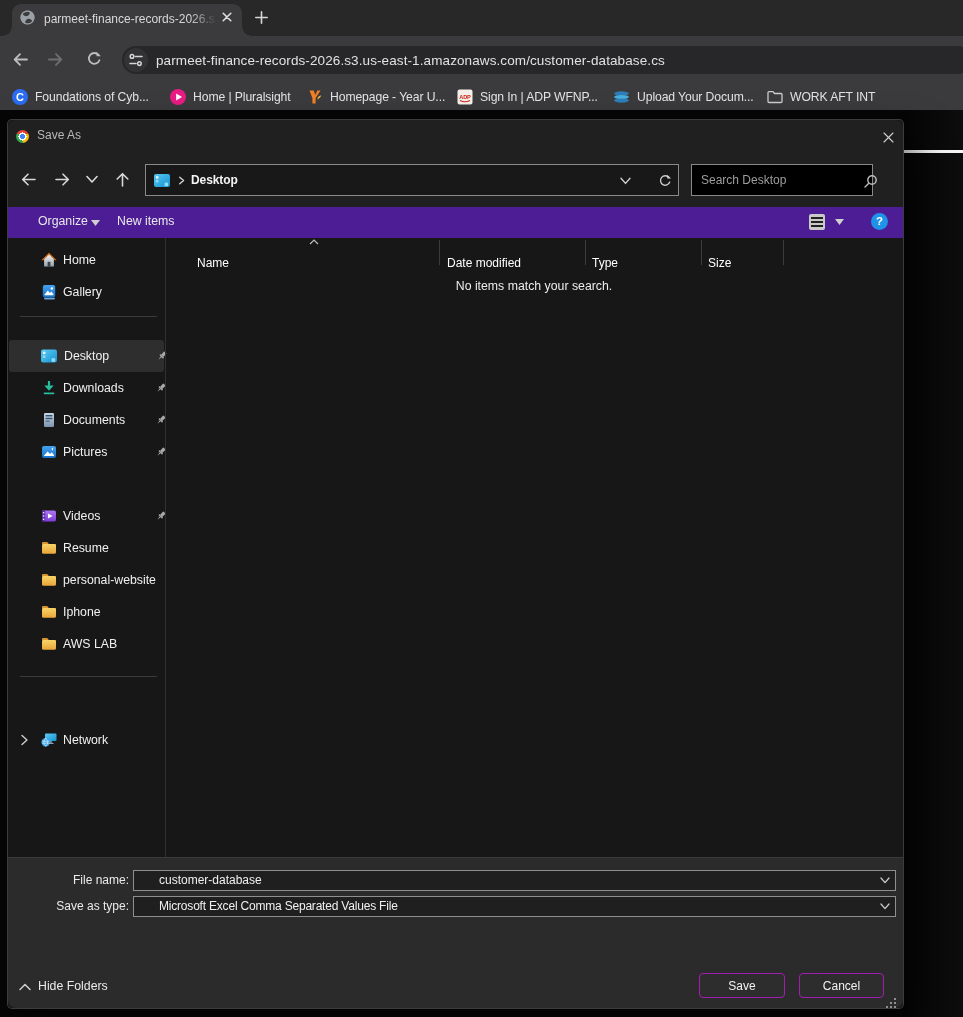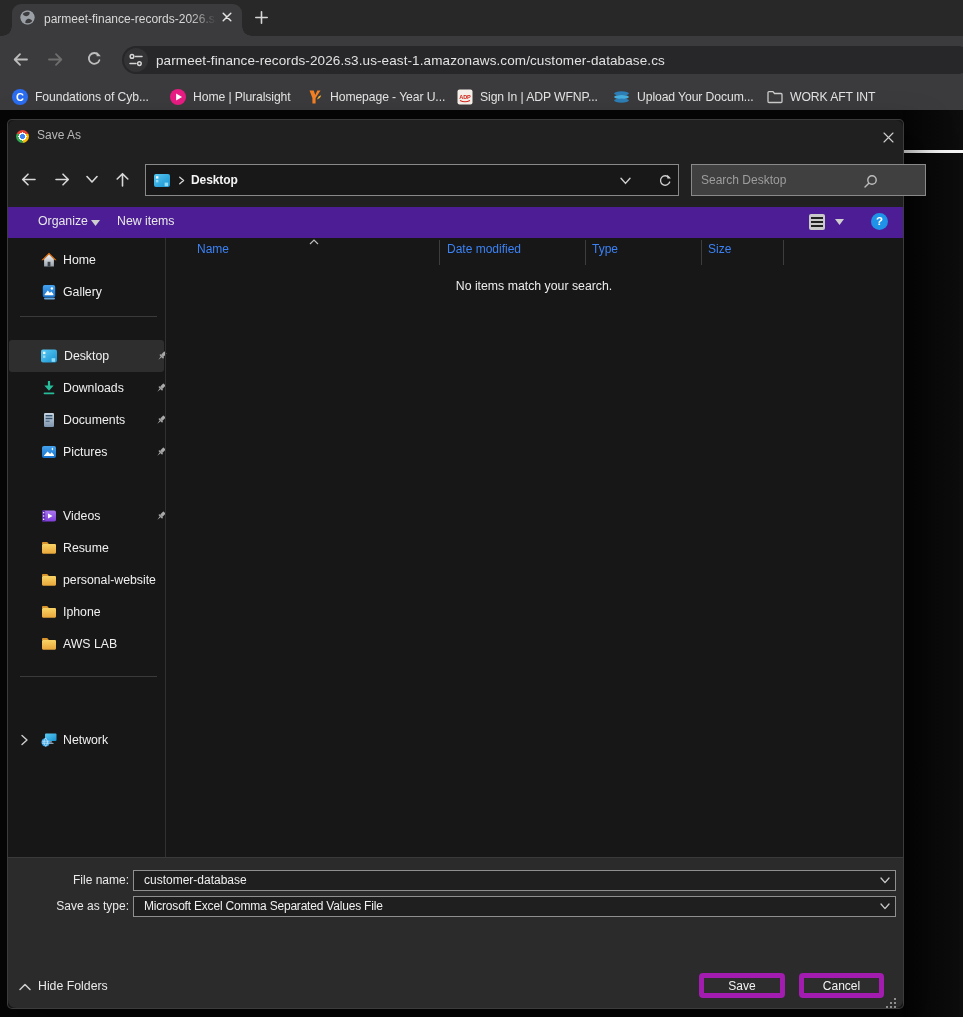--- a/index.html
+++ b/index.html
@@ -17,36 +17,36 @@
 #chip{position:absolute;left:124px;top:12px;width:24px;height:24px;border-radius:50%;background:#333336}
 #bookmarks{position:absolute;left:0;top:84px;width:963px;height:26px;background:#3b3b3d}
 .bk{position:absolute;top:0;height:26px;display:flex;align-items:center;font-size:12.2px;color:#e3e3e3;white-space:nowrap;letter-spacing:-.1px}
 .bk svg,.bk .fav{margin-right:7px}
 #whiteline{position:absolute;left:903px;top:150px;width:60px;height:3px;background:#f4f4f4}
 
 #dlg{position:absolute;left:8px;top:120px;width:895px;height:888px;background:#181818;border-radius:4px;box-shadow:0 0 0 1px #3c3c3c,12px 14px 36px rgba(0,0,0,.55)}
 #dlg .ttl{position:absolute;left:0;top:0;width:100%;height:31px;background:#202020;border-radius:8px 8px 0 0}
 #dlg .navrow{position:absolute;left:0;top:31px;width:100%;height:87px;background:#202020}
 #crumb{position:absolute;left:137px;top:44px;width:534px;height:32px;background:#181818;border:1px solid #898989;display:flex;align-items:center}
-#search{position:absolute;left:683px;top:44px;width:235px;height:32px;background:#404040;border:1px solid #898989}
+#search{position:absolute;left:683px;top:44px;width:182px;height:32px;background:#000000;border:1px solid #898989}
 #cmdrow{position:absolute;left:0;top:87px;width:100%;height:31px;background:#4c1d95}
 #content{position:absolute;left:0;top:118px;width:100%;height:619px;background:#171717}
 #vsep{position:absolute;left:157px;top:118px;width:1px;height:619px;background:#313131}
 #bottom{position:absolute;left:0;top:737px;width:100%;height:151px;background:#2b2b2b;border-radius:0 0 8px 8px;border-top:1px solid #3a3a3a}
-.hdrtxt{position:absolute;top:2px;height:18px;line-height:18px;font-size:12px;color:#3b82f6}
+.hdrtxt{position:absolute;top:16px;height:18px;line-height:18px;font-size:12px;color:#ffffff}
 .hdrsep{position:absolute;top:2px;width:1px;height:25px;background:#3d3d3d}
 .sbrow{position:absolute;left:0;width:157px;height:32px}
 .sbrow .ic{position:absolute;left:33px;top:8px;width:16px;height:16px}
 .sbrow .tx{position:absolute;left:55px;top:7px;height:18px;line-height:18px;font-size:12.3px;color:#f0f0f0;white-space:nowrap}
 .sbrow .pin{position:absolute;left:147px;top:10px;width:12px;height:12px}
 .sbrow .chev{position:absolute;left:10px;top:10px;width:12px;height:12px}
 .sbsep{position:absolute;left:12px;width:137px;height:1px;background:#3a3a3a}
-.inbox{position:absolute;left:125px;width:763px;height:21px;background:#1f1f1f;border:1px solid #8f8f8f;font-size:12px;color:#f0f0f0;line-height:19px;padding-left:10px;white-space:nowrap}
+.inbox{position:absolute;left:125px;width:763px;height:21px;background:#1f1f1f;border:1px solid #8f8f8f;font-size:12px;color:#f0f0f0;line-height:19px;padding-left:25px;white-space:nowrap}
 .lbl{position:absolute;height:18px;line-height:18px;font-size:12px;color:#eaeaea;text-align:right}
-.btn{position:absolute;height:25px;background:#2d2d2d;border:5px solid #a21caf;border-radius:4px;font-size:12px;color:#f2f2f2;display:flex;align-items:center;justify-content:center}
+.btn{position:absolute;height:25px;background:#2d2d2d;border:1px solid #a21caf;border-radius:4px;font-size:12px;color:#f2f2f2;display:flex;align-items:center;justify-content:center}
 </style></head>
 <body>
 <div id="tabstrip">
  <div id="tab">
   <div class="flareL"></div>
       <div class="flareR"></div>
   <svg class="abs" style="left:8px;top:6px" width="15" height="15" viewBox="0 0 14 14">
         <circle cx="7" cy="7" r="6.5" fill="#9aa0a6"></circle>
         <path d="M2 3 A6.5 6.5 0 0 1 8.5 .7 C9.5 2.5 9 4.5 7.3 5.4 C5.5 6.3 3.4 5.3 2 3Z" fill="#3b3b3d"></path>
         <path d="M12 11 A6.5 6.5 0 0 1 5.5 13.3 C4.5 11.5 5 9.5 6.7 8.6 C8.5 7.7 10.6 8.7 12 11Z" fill="#3b3b3d"></path>

